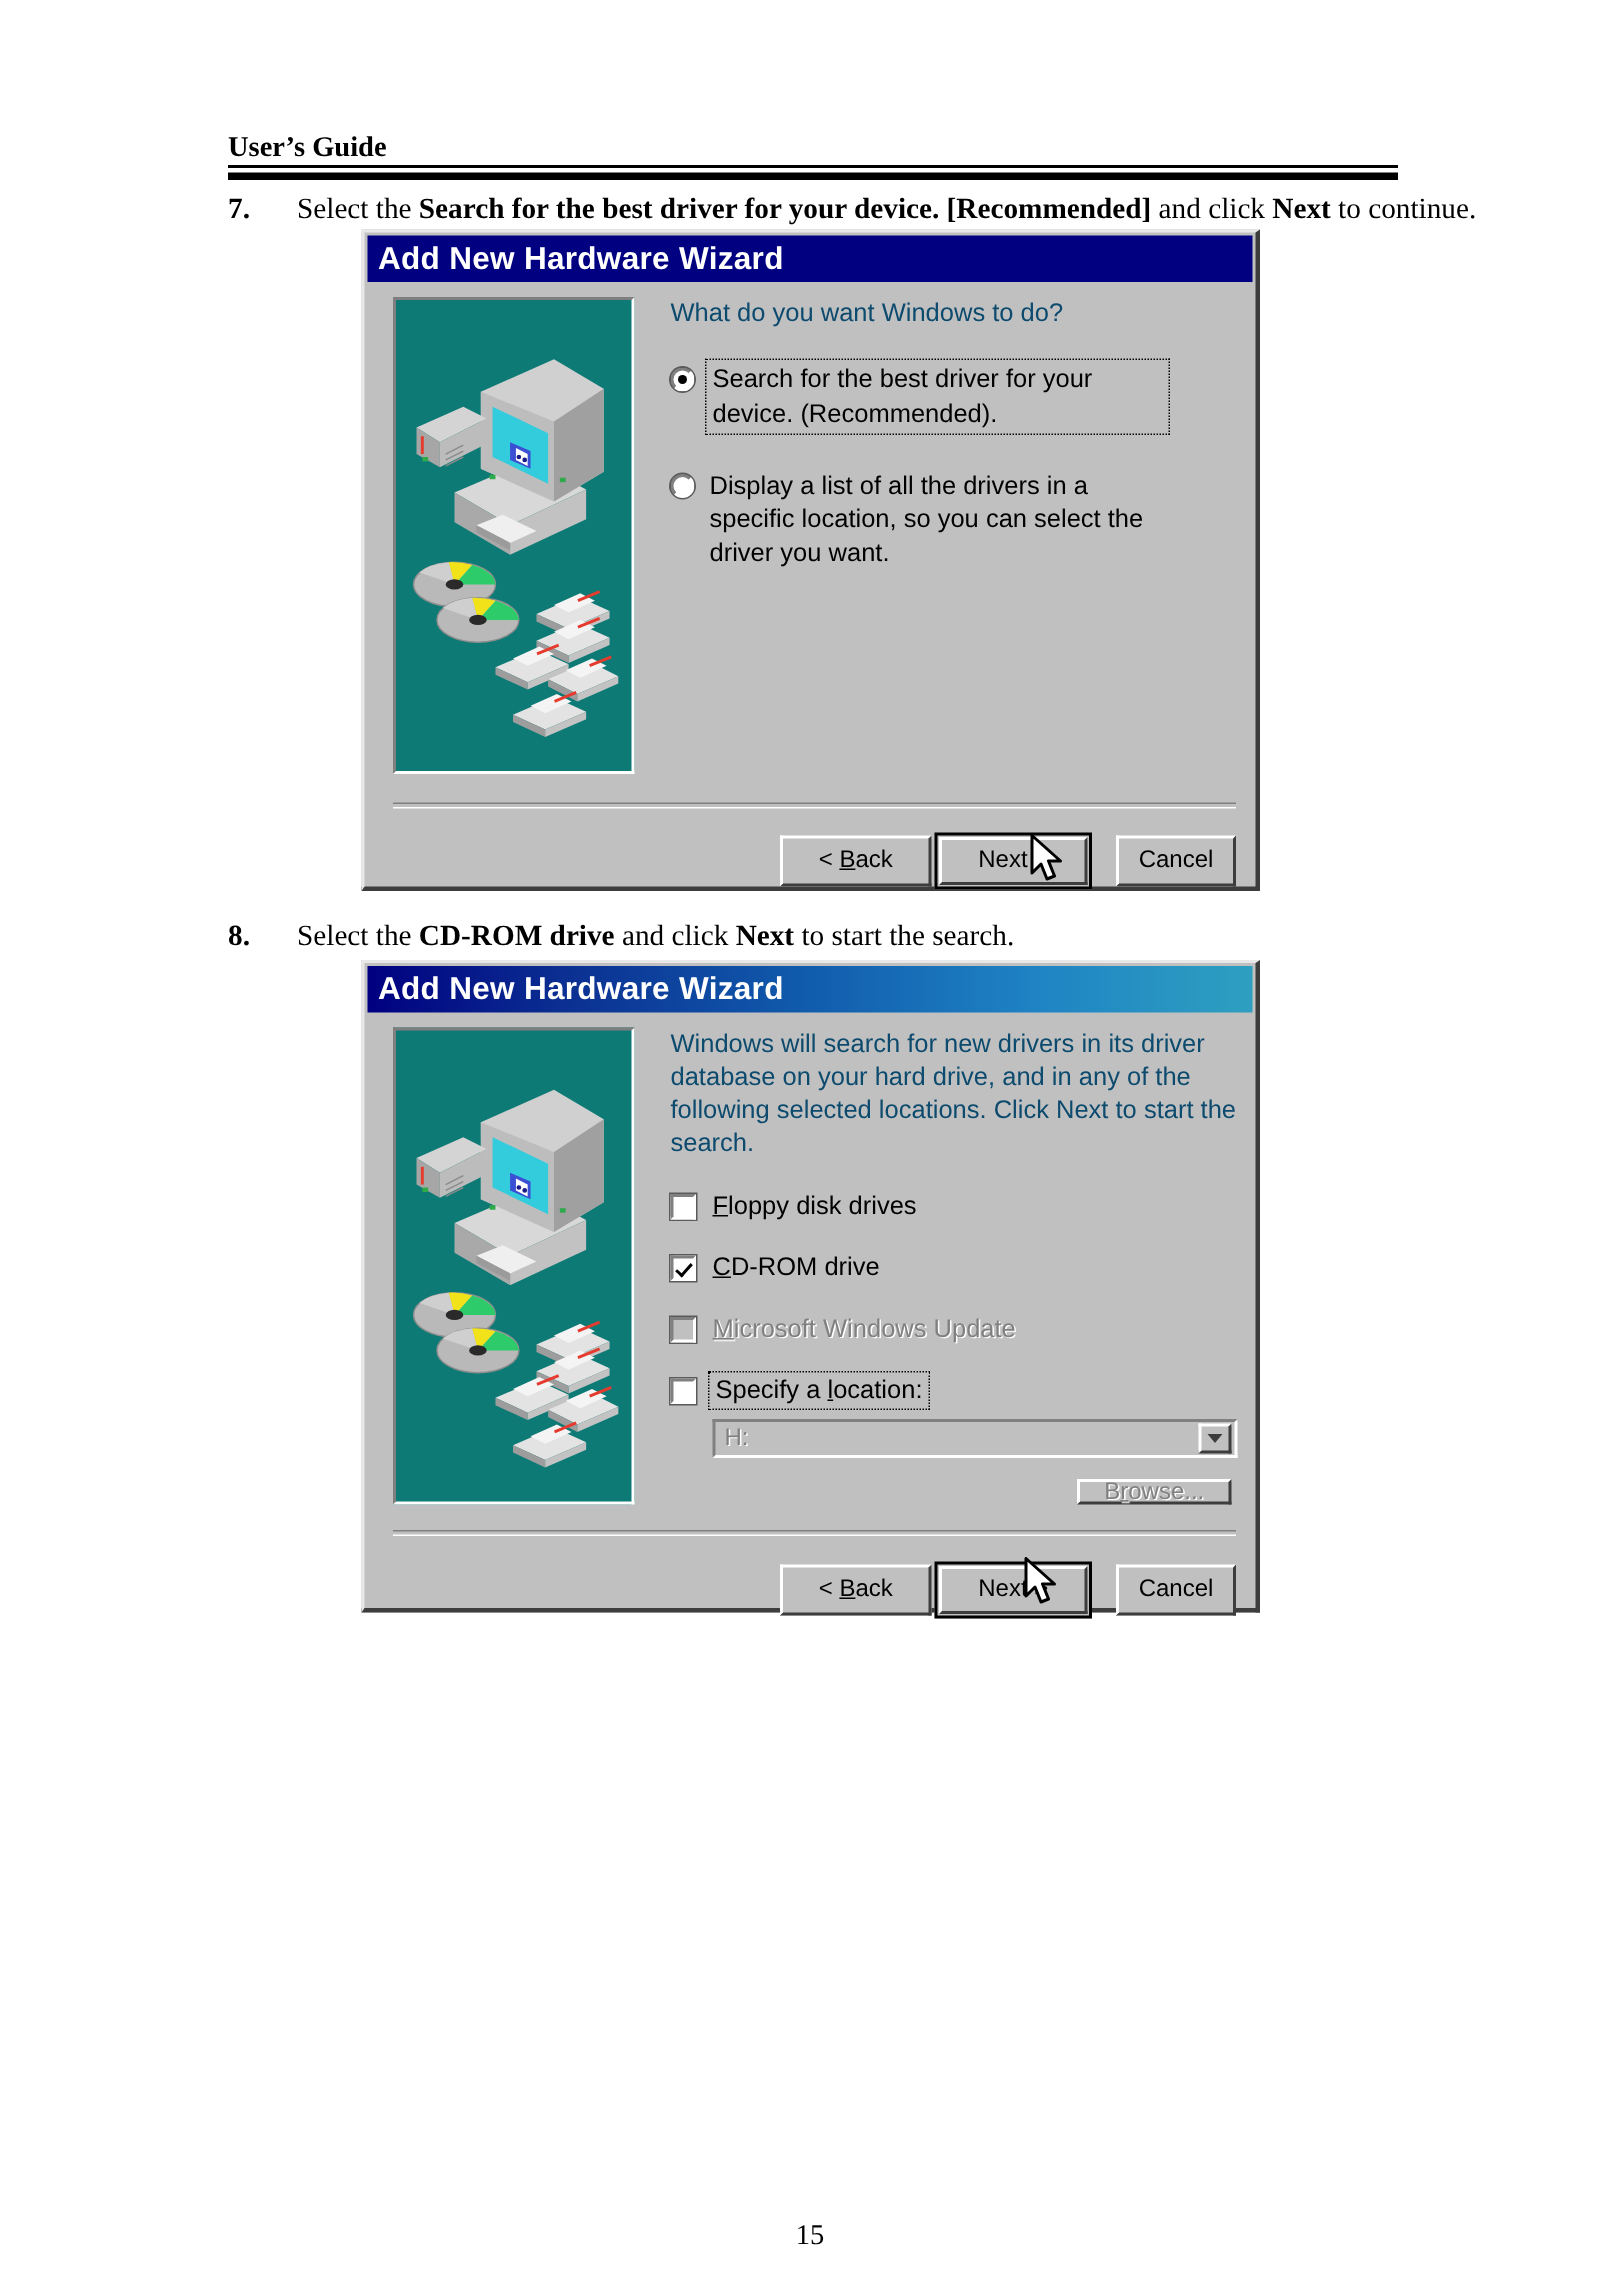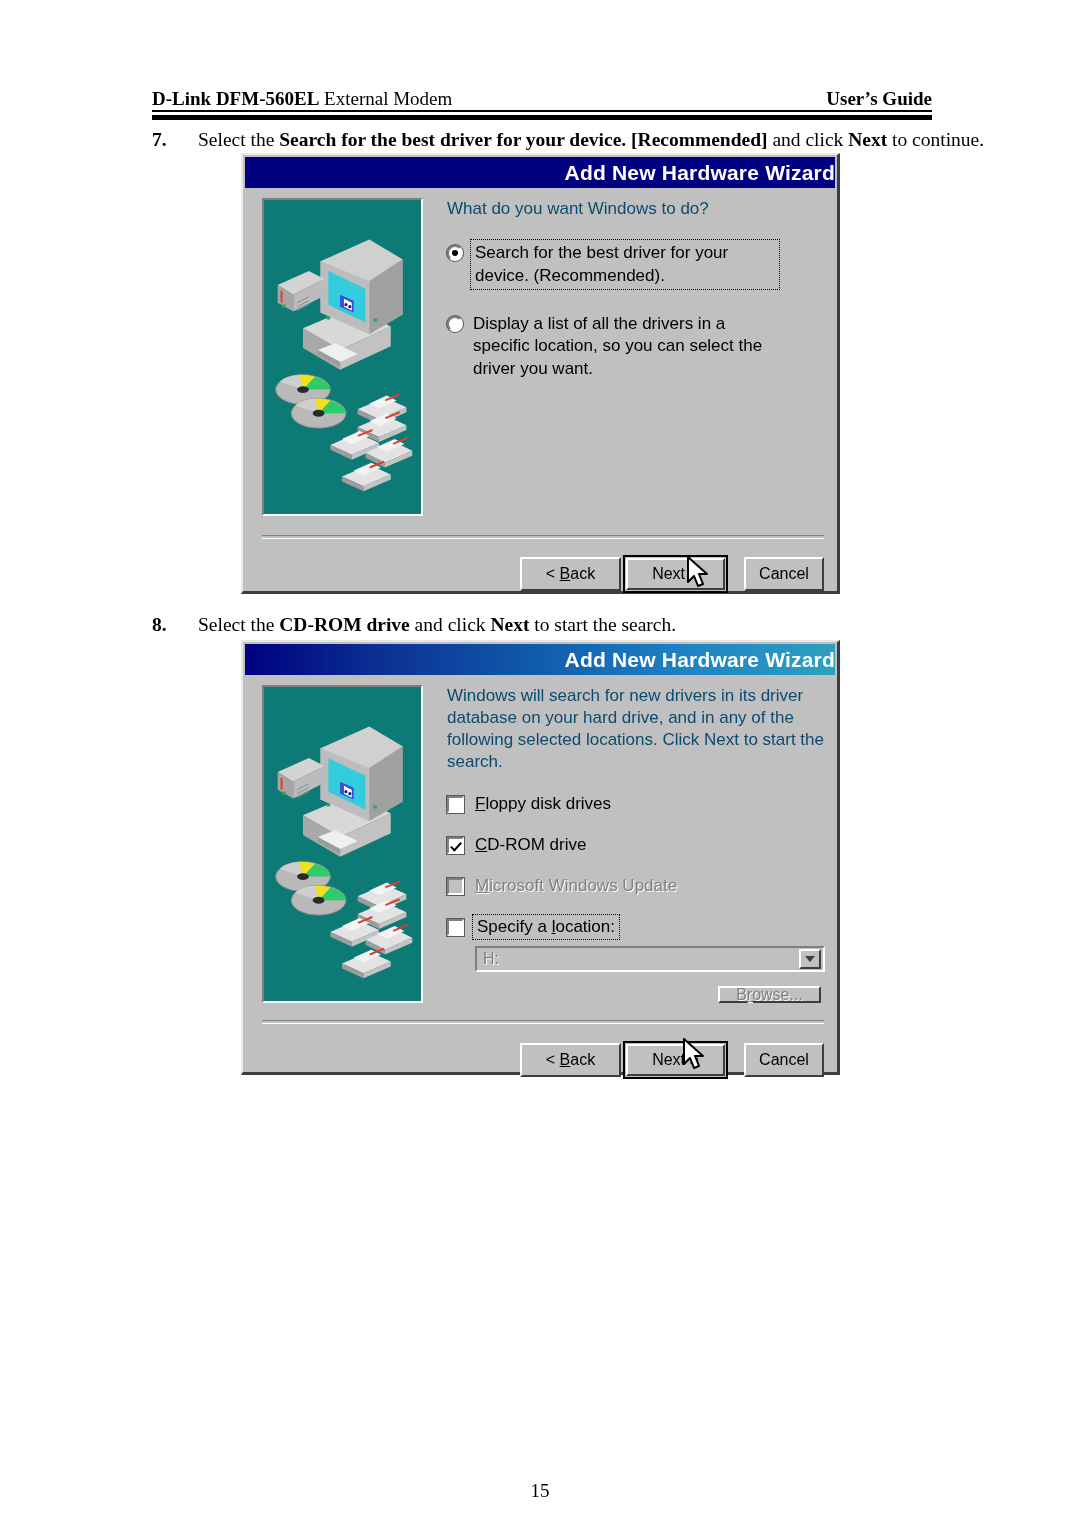--- a/index.html
+++ b/index.html
@@ -77,21 +77,20 @@
   #dialog1 { left: 241px; top: 153px; width: 599px; height: 441px; }
   #dialog2 { left: 241px; top: 640px; width: 599px; height: 435px; }
 
   .titlebar {
     height: 31px;
     margin: 2px 2px 0 2px;
     display: flex;
     align-items: center;
     padding-left: 7px;
     box-sizing: border-box;
-    justify-content: flex-end;
   }
   .titlebar-solid { background: #000080; }
   .titlebar-grad {
     background: linear-gradient(to right, #000080 0%, #0b2f92 22%, #1059ab 48%, #1f84c4 76%, #2e9fc0 100%);
   }
   .titlebar-text {
     color: #fff;
     font-size: 21px;
     font-weight: 700;
     letter-spacing: 0.2px;
@@ -325,23 +324,20 @@
     top: 1480px;
     text-align: center;
     font-size: 19px;
     font-family: "Liberation Serif", "DejaVu Serif", serif;
   }
 </style>
 </head>
 <body>
 
 <div class="page-header">
-  <div class="hdr-left">
-    <span>D-Link DFM-560EL</span><span class="thin"> External Modem</span>
-  </div>
   <div class="hdr-right">User’s Guide</div>
 </div>
 <div class="hdr-rule-thin"></div>
 <div class="hdr-rule-thick"></div>
 
 <div class="step" id="step7">
   <div class="num">7.</div>
   <div class="txt">
     <span>Select the </span><b>Search for the best driver for your device. [Recommended]</b><span> and click </span><b>Next</b><span> to continue.</span>
   </div>

